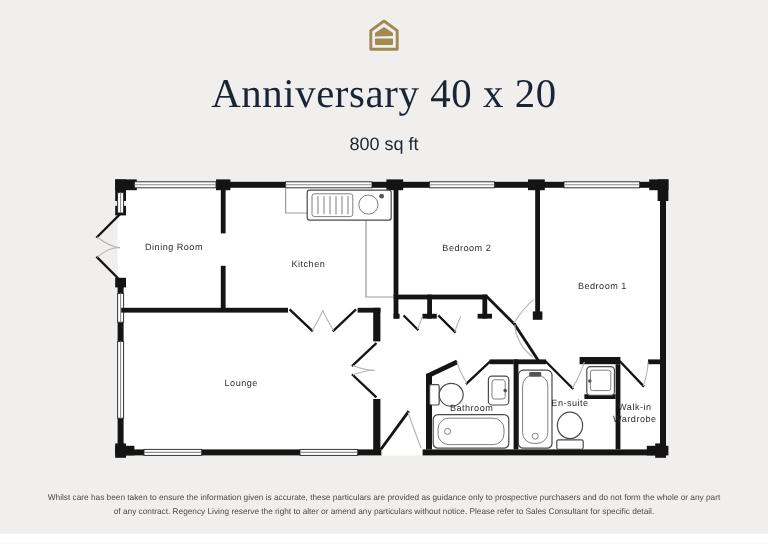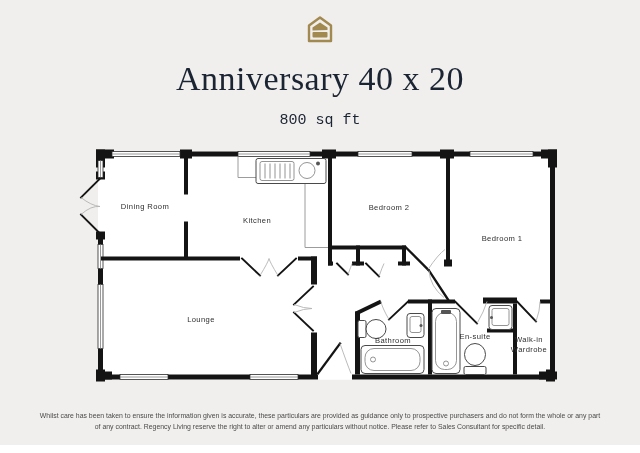--- a/index.html
+++ b/index.html
@@ -14,21 +14,21 @@
   .title{
     position:absolute;left:0;top:60px;width:640px;
     text-align:center;
     font-family:"Liberation Serif",serif;
     font-size:34px;letter-spacing:0.5px;
     color:#1b2433;
   }
   .subtitle{
     position:absolute;left:0;top:112px;width:640px;
     text-align:center;
-    font-family:Liberation Mono, monospace;
+    font-family:Liberation Sans, sans-serif;
     font-size:15px;
     color:#1b2433;
   }
   .plan{position:absolute;left:70px;top:140px;}
   .disclaimer{
     position:absolute;left:30px;top:411px;width:580px;
     text-align:center;
     font-size:6.9px;line-height:1.55;
     color:#4a4a4a;
   }

